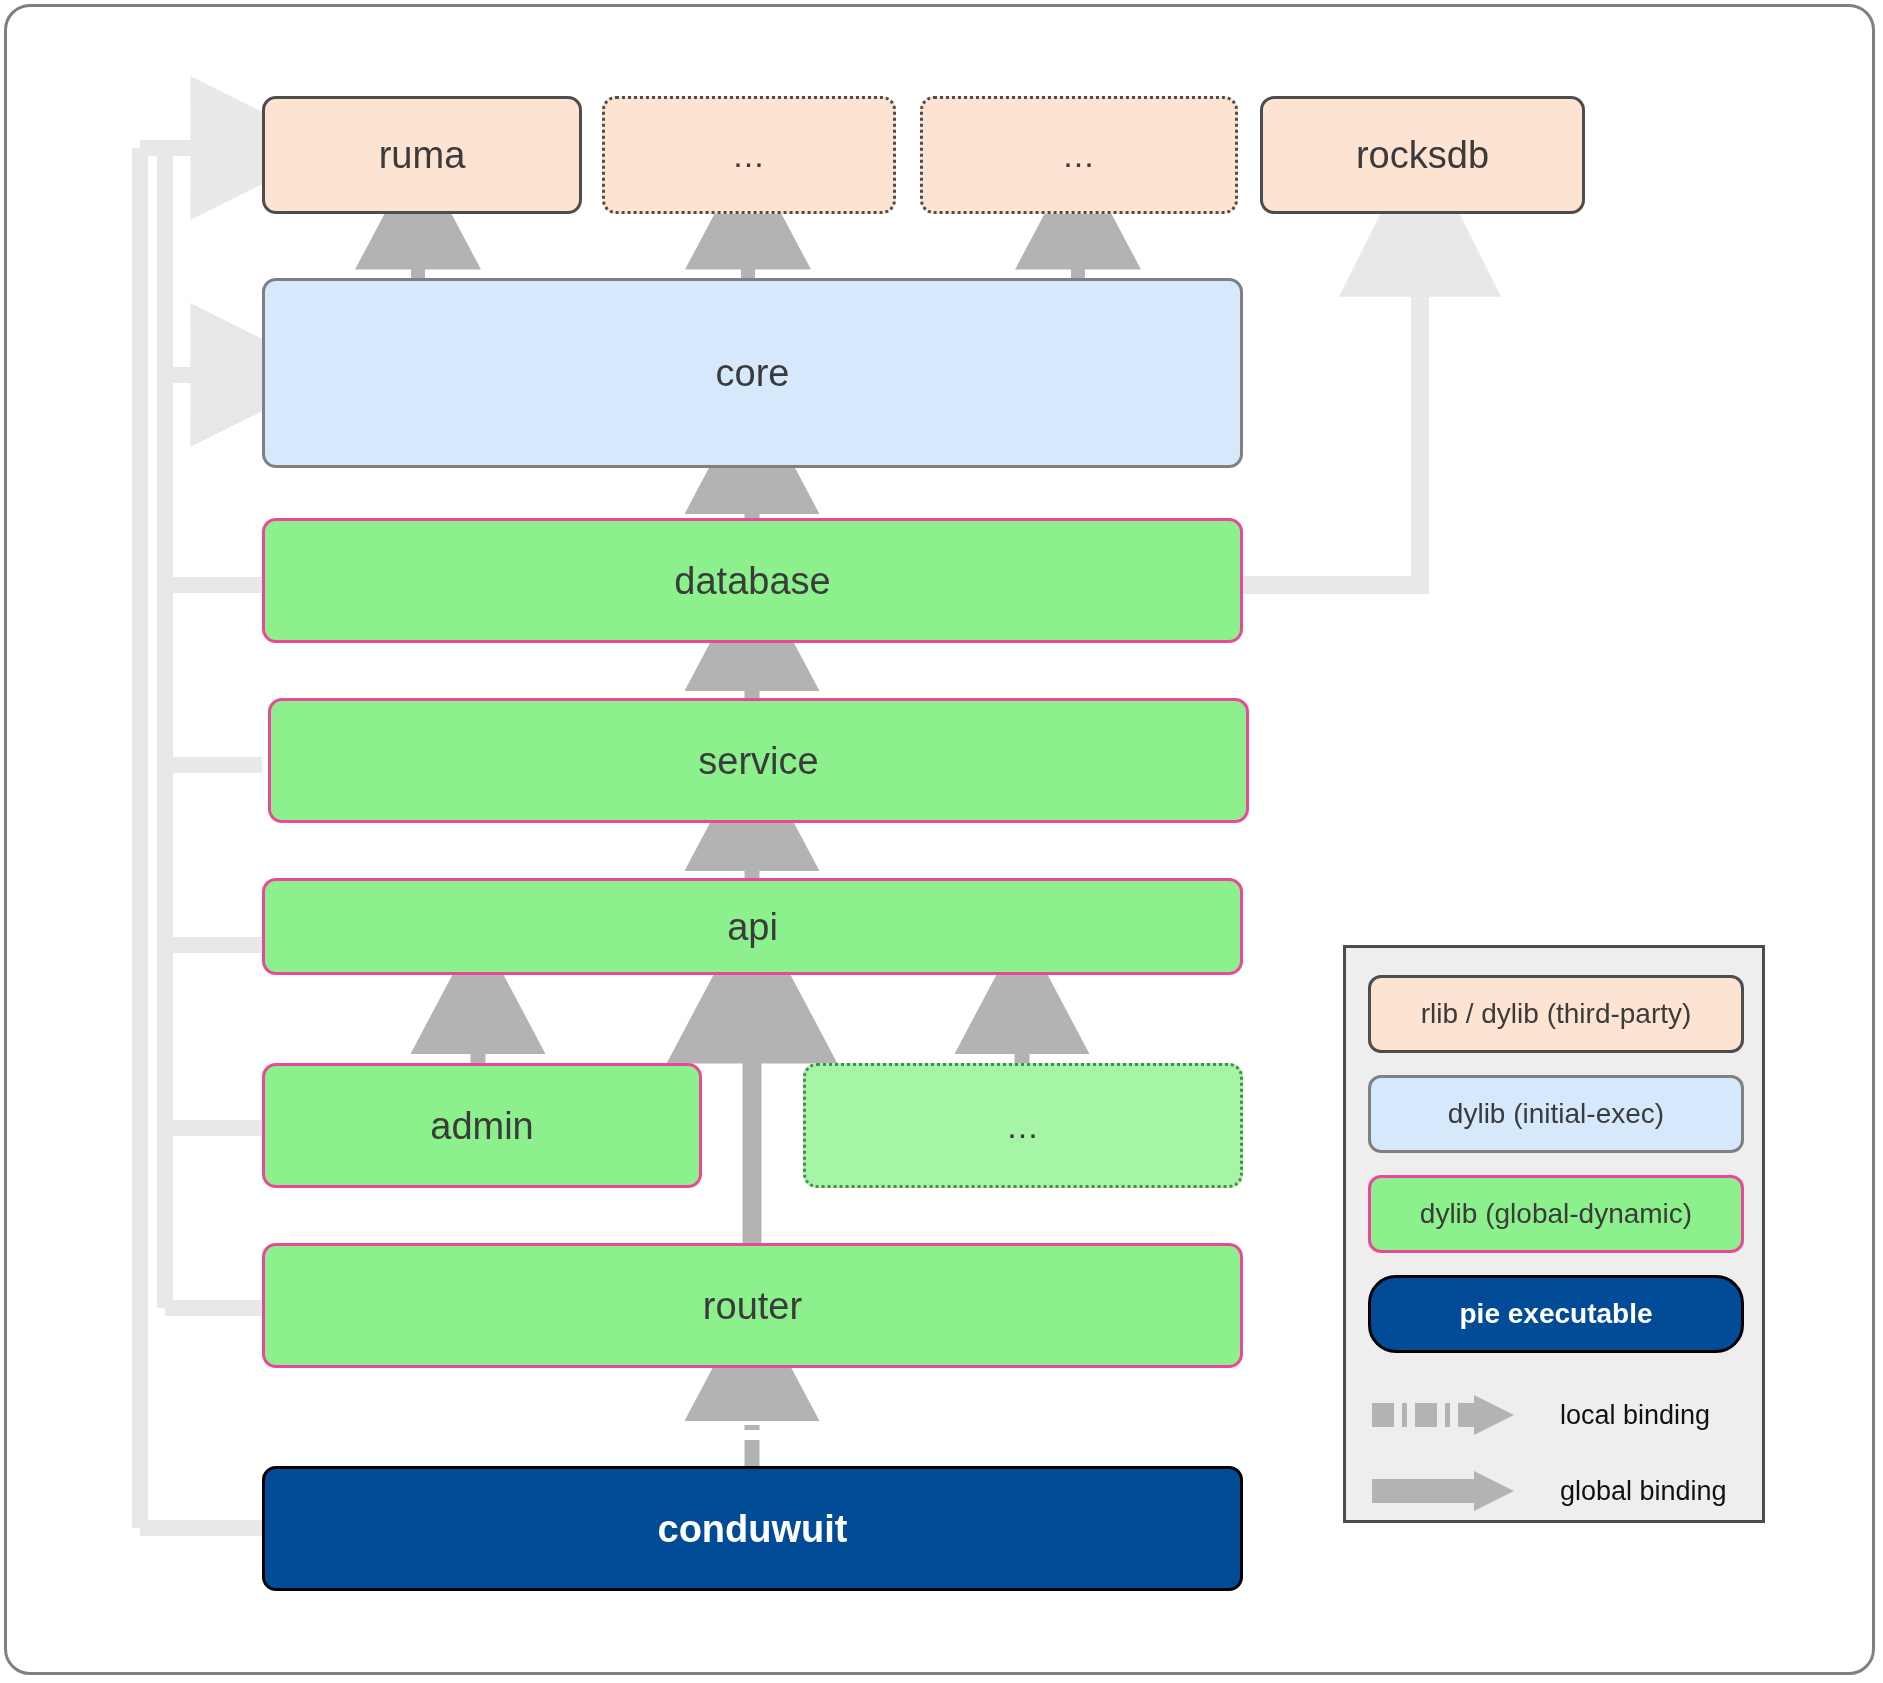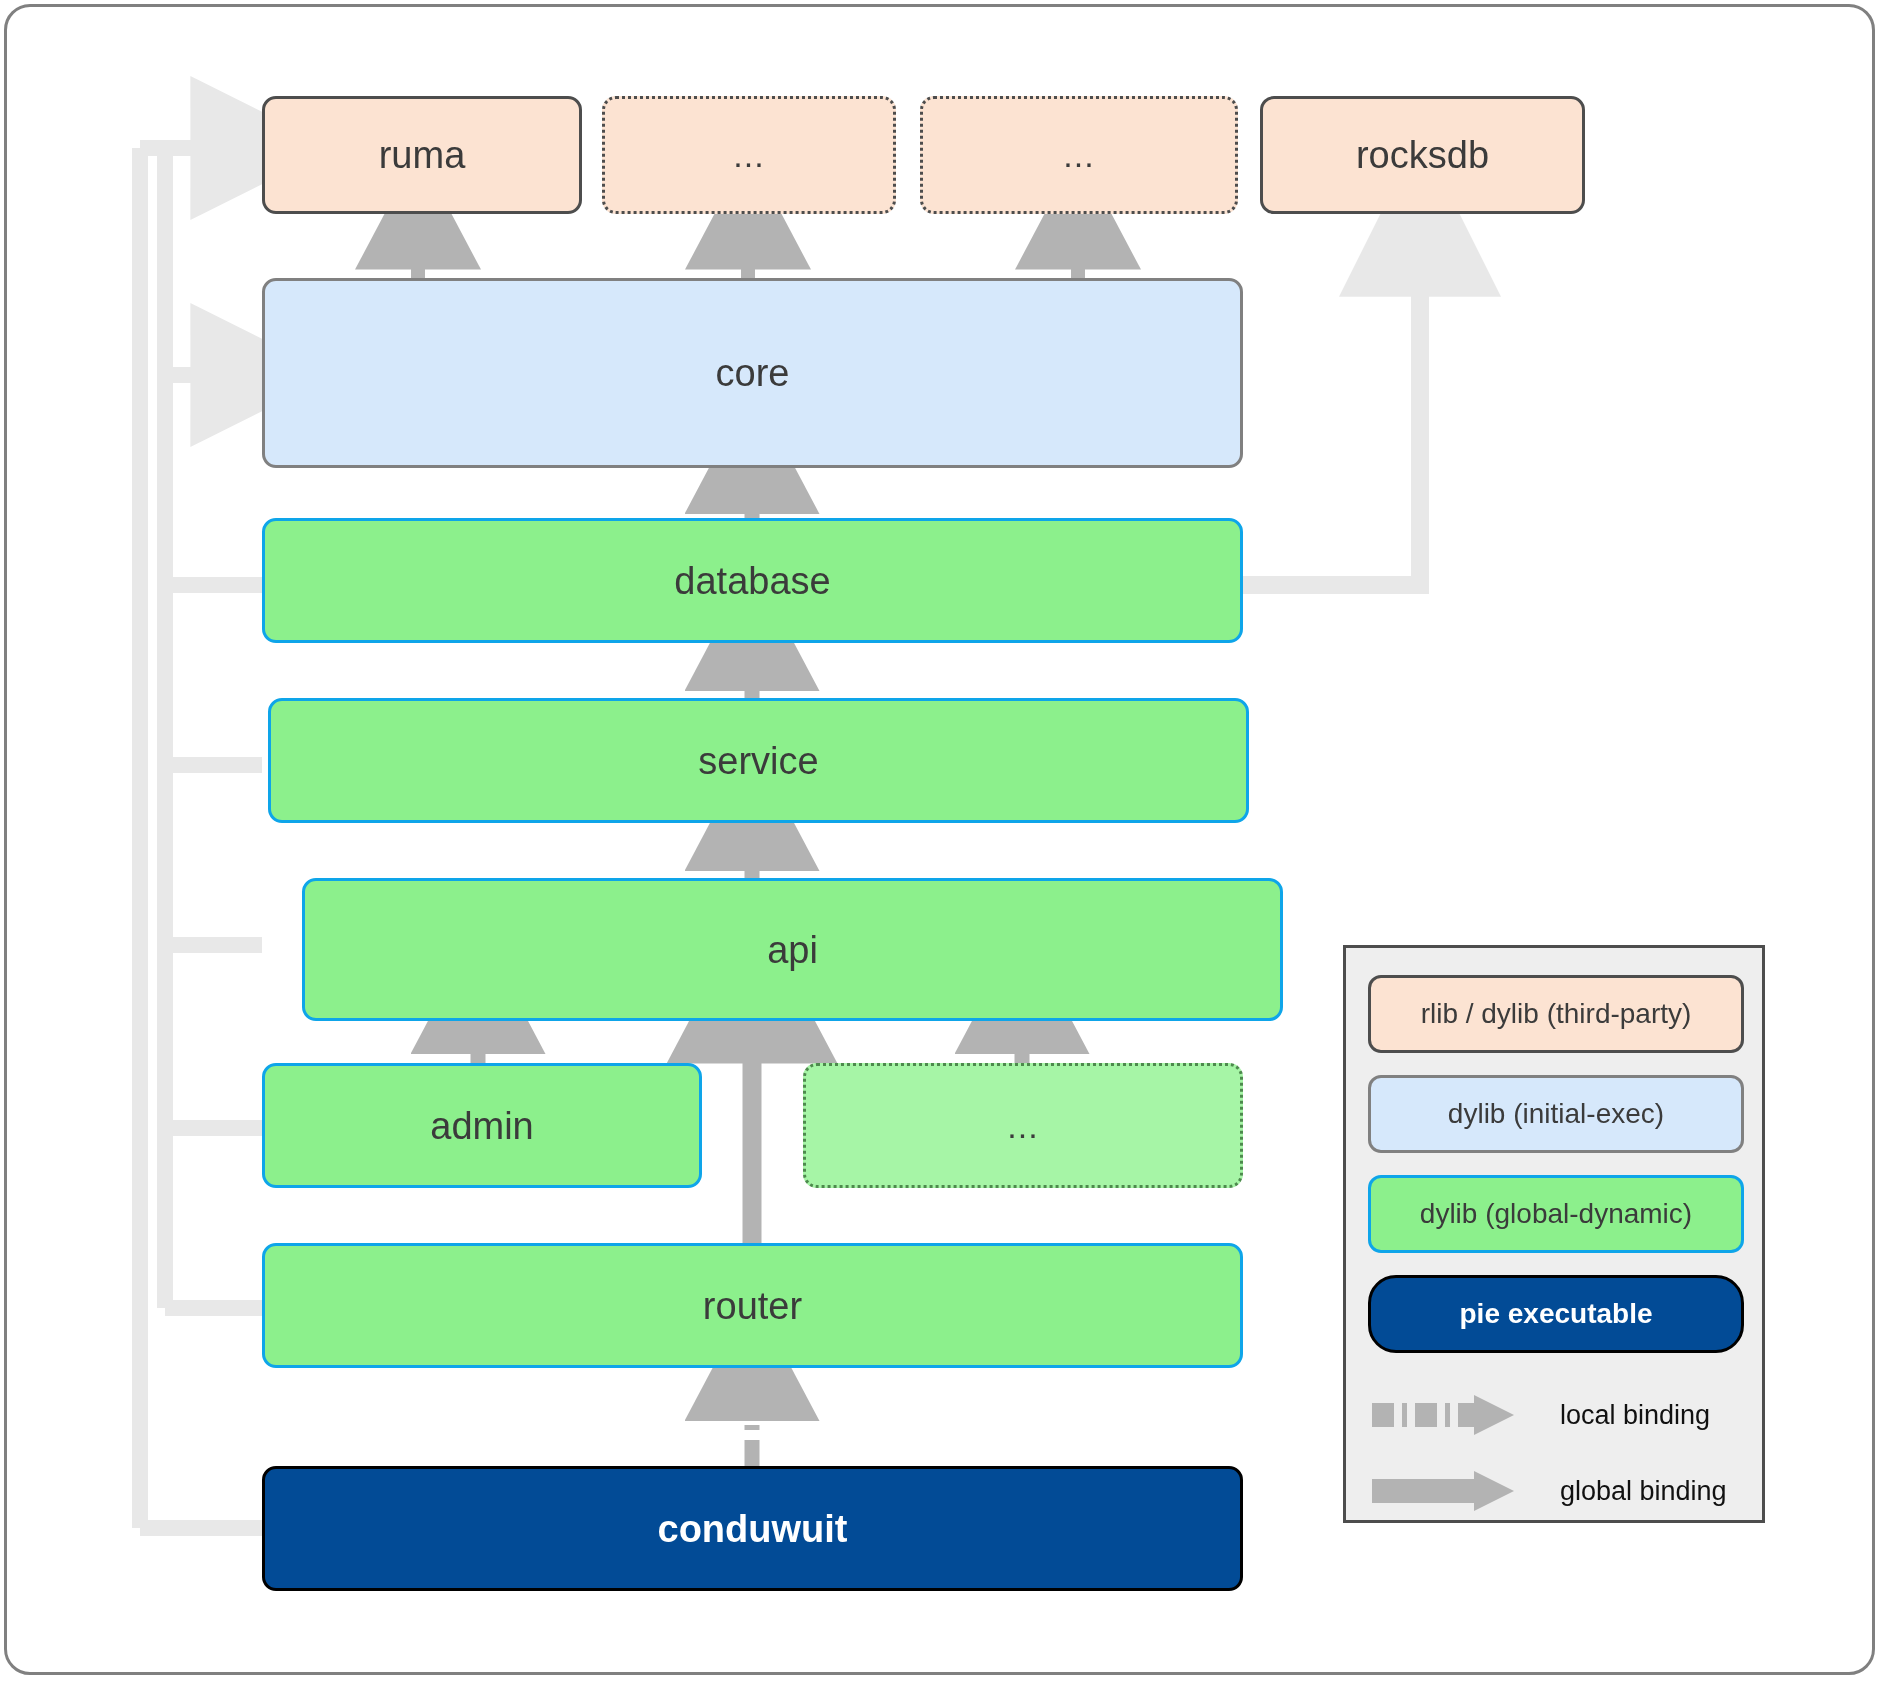--- a/index.html
+++ b/index.html
@@ -56,21 +56,21 @@
   .v-thirdparty-dotted {
     background: #fce3d2;
     border: 3px dotted #4d4d4d;
   }
   .v-initialexec {
     background: #d6e8fb;
     border: 3px solid #808080;
   }
   .v-globaldynamic {
     background: #8cf08c;
-    border: 3px solid #0ea5e9;
+    border: 3px solid #ec4899;
   }
   .v-globaldynamic-dotted {
     background: #a6f5a6;
     border: 3px dotted #4d8a4d;
   }
   .v-pie {
     background: #024b96;
     border: 3px solid #000000;
     color: #ffffff;
     font-weight: bold;
@@ -208,21 +208,21 @@
   </div>
 
   <div class="node v-globaldynamic" style="left:262px; top:518px; width:981px; height:125px;">
     <span class="lbl">database</span>
   </div>
 
   <div class="node v-globaldynamic" style="left:268px; top:698px; width:981px; height:125px;">
     <span class="lbl">service</span>
   </div>
 
-  <div class="node v-globaldynamic" style="left:262px; top:878px; width:981px; height:143px;margin-left:40px;">
+  <div class="node v-globaldynamic" style="left:262px; top:878px; width:981px; height:97px;">
     <span class="lbl">api</span>
   </div>
 
   <div class="node v-globaldynamic" style="left:262px; top:1063px; width:440px; height:125px;">
     <span class="lbl">admin</span>
   </div>
 
   <div class="node v-globaldynamic-dotted" style="left:803px; top:1063px; width:440px; height:125px;">
     <span class="lbl dots">...</span>
   </div>

